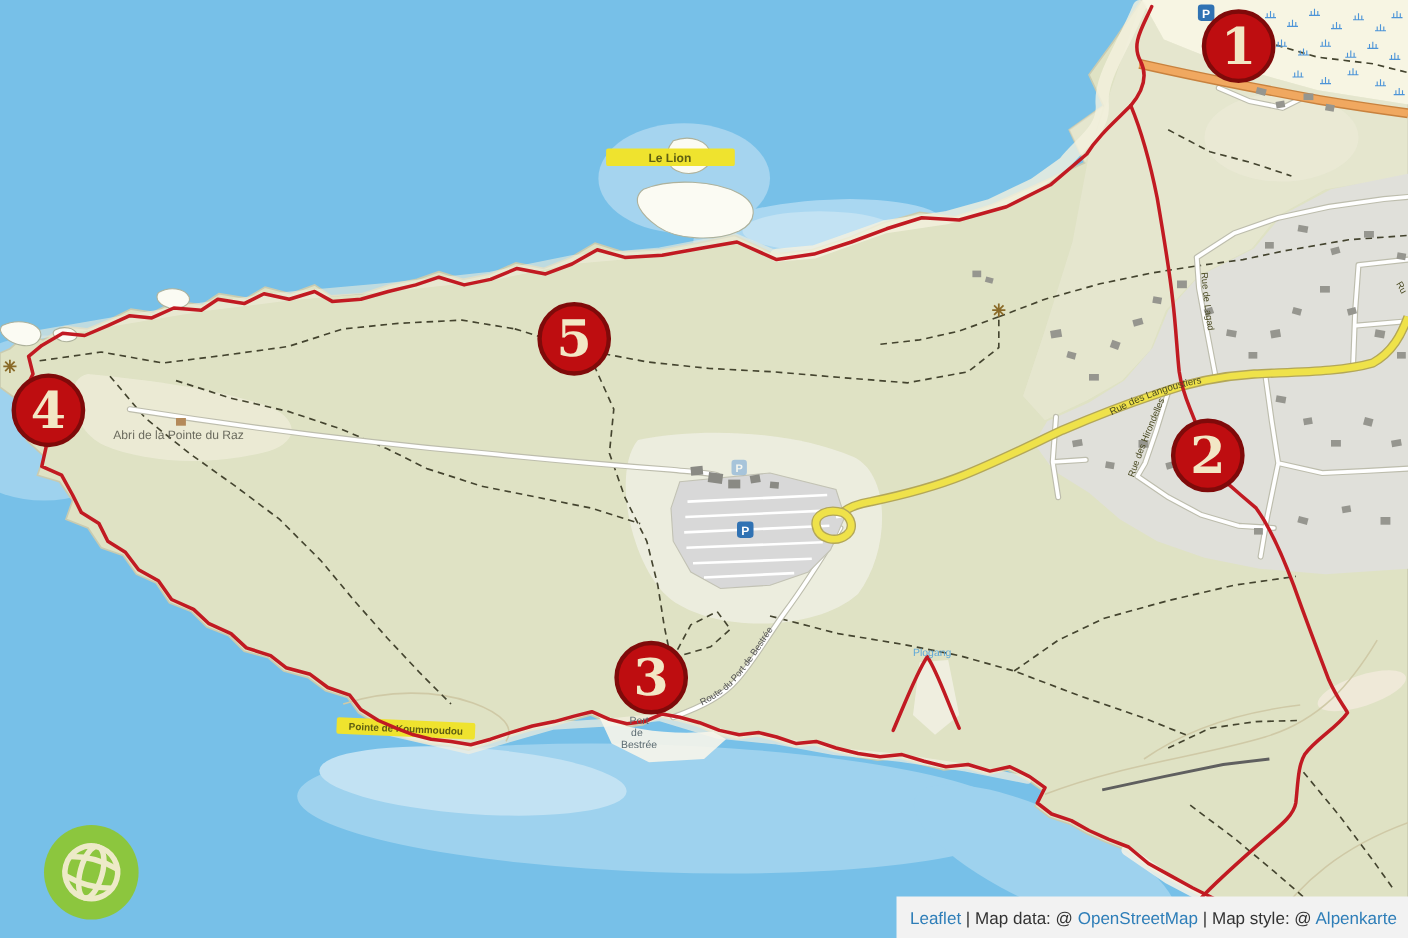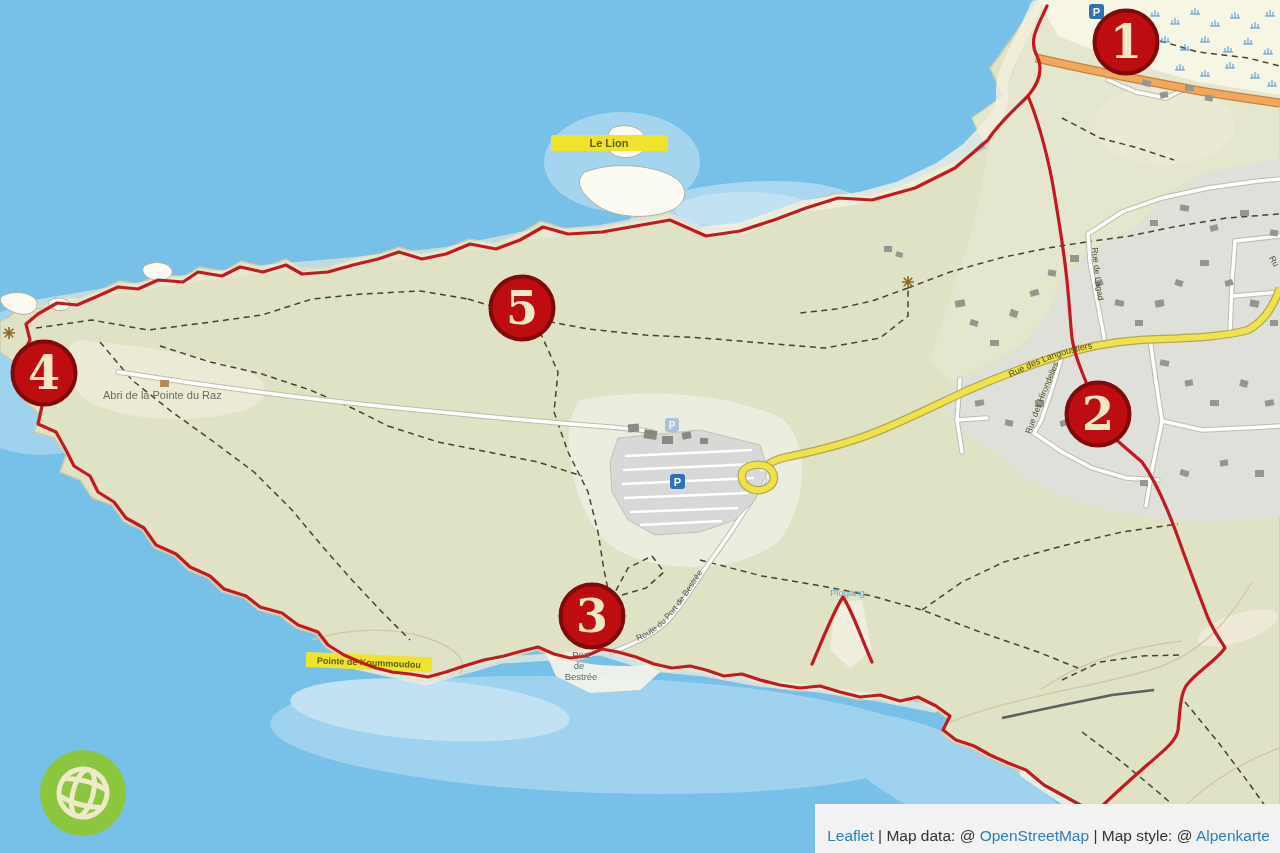--- a/index.html
+++ b/index.html
@@ -3,21 +3,21 @@
 <meta charset="utf-8">
 <style>
   html,body{margin:0;padding:0;background:#777;}
   .map-wrap{
     position:relative;width:1280px;height:853px;overflow:hidden;
     font-family:"Liberation Sans",sans-serif;
   }
   .map-wrap svg{position:absolute;left:0;top:0;display:block;}
   .attribution{
     position:absolute;right:0;bottom:0;height:22px;
-    background:#F2F2F2;padding:21px 10px 6px 12px;
+    background:#F2F2F2;padding:10px 10px 6px 12px;
     font-size:15.5px;color:#333;line-height:22px;white-space:pre;
   }
   .attribution .link{color:#2E7EB8;cursor:pointer;}
   text{font-family:"Liberation Sans",sans-serif;}
   .marker-num{font-family:"DejaVu Serif",serif;font-weight:bold;}
 </style>
 </head>
 <body>
 
 <div class="map-wrap">

